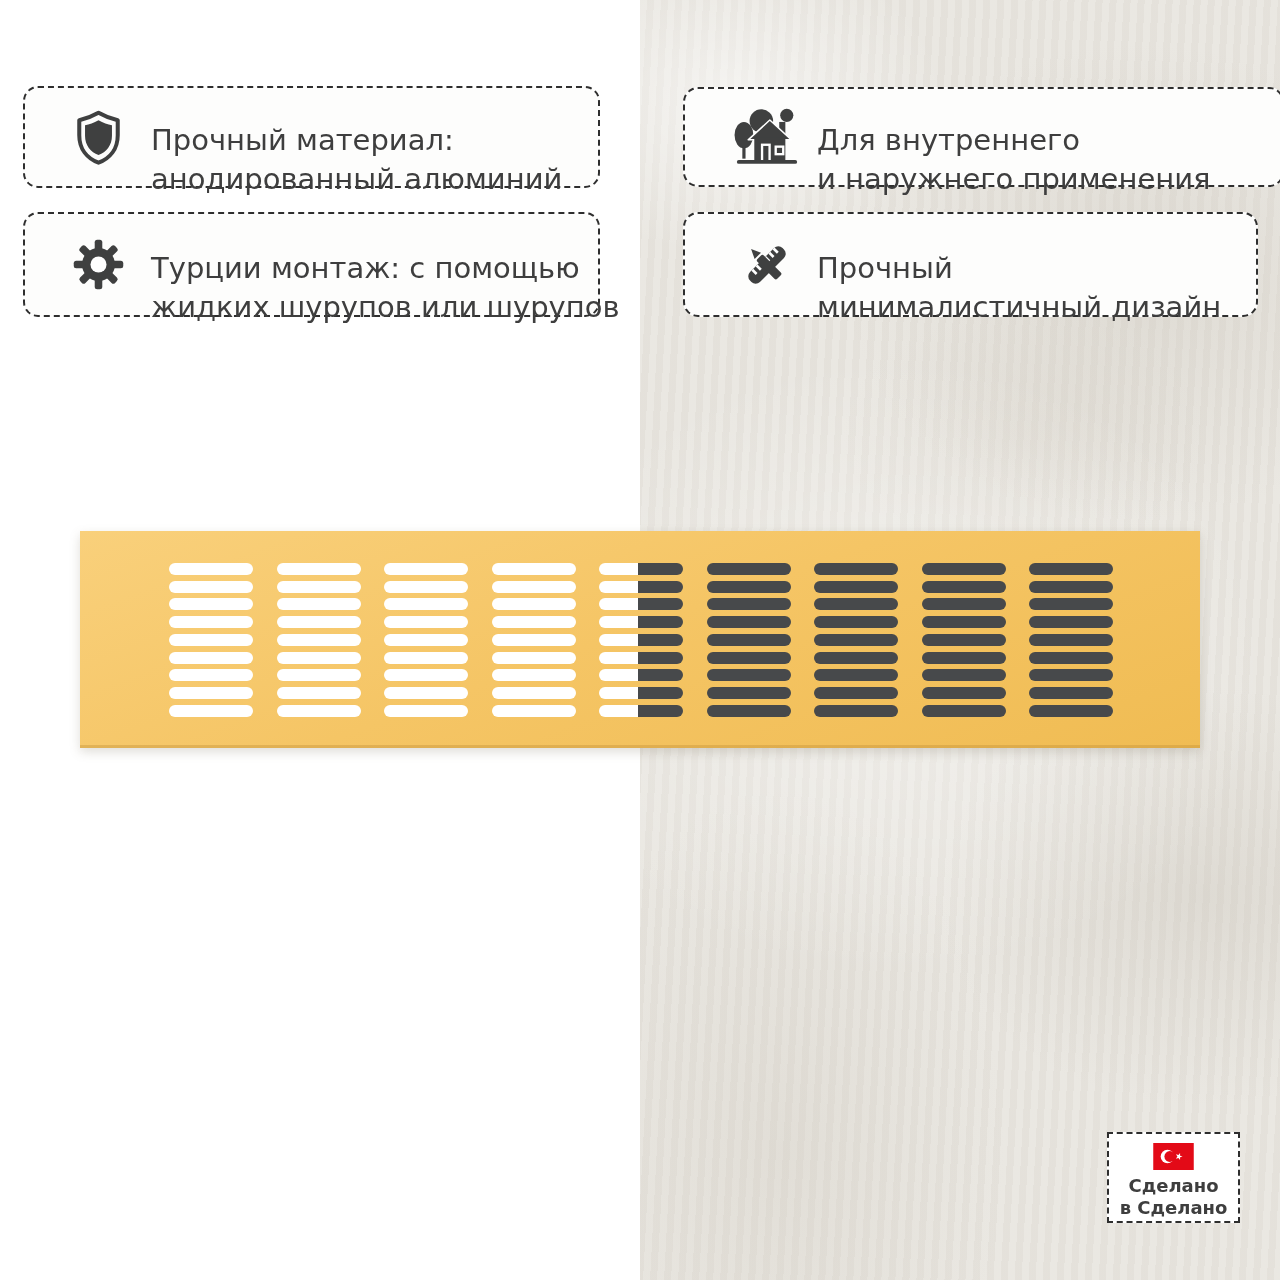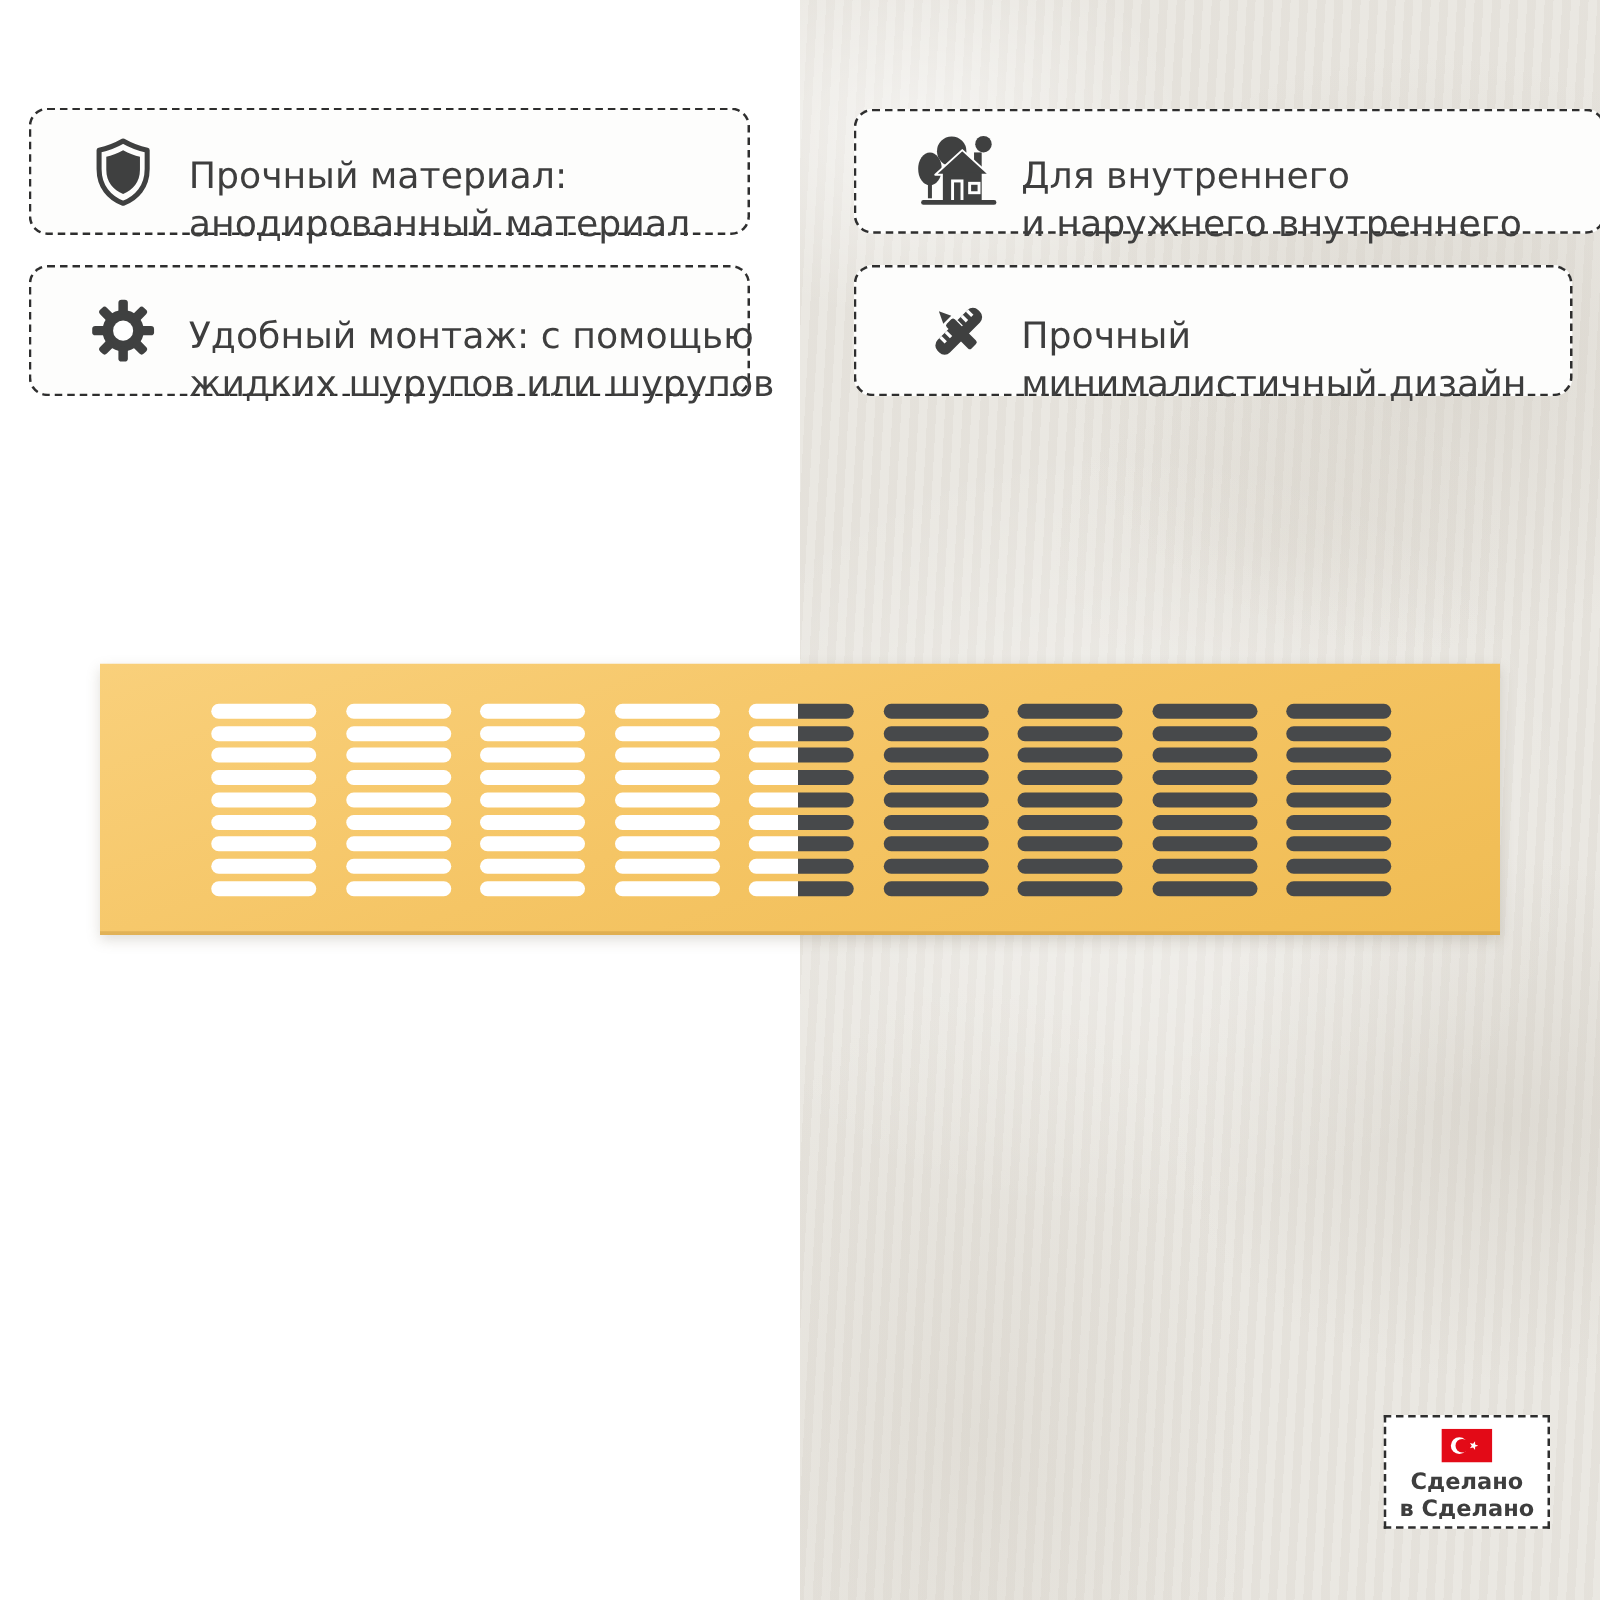--- a/index.html
+++ b/index.html
@@ -108,21 +108,21 @@
 
   <div class="feature left" id="feature-material">
     <span class="icon-wrap">
       <svg width="57" height="57" viewBox="0 0 24 24">
         <path d="M12 1.6 C9.2 3.2 6.4 4.2 3.9 4.7 L3.9 11 C3.9 16.9 7.3 20.8 12 22.6 C16.7 20.8 20.1 16.9 20.1 11 L20.1 4.7 C17.6 4.2 14.8 3.2 12 1.6 Z" fill="none" stroke="var(--icon)" stroke-width="1.7" stroke-linejoin="round"></path>
         <path d="M12 1.6 C9.2 3.2 6.4 4.2 3.9 4.7 L3.9 11 C3.9 16.9 7.3 20.8 12 22.6 C16.7 20.8 20.1 16.9 20.1 11 L20.1 4.7 C17.6 4.2 14.8 3.2 12 1.6 Z" transform="translate(3.6,3.6) scale(0.7)" fill="var(--icon)"></path>
       </svg>
     </span>
     <span class="text">
       <span>Прочный материал:</span><br>
-      <span>анодированный материал</span>
+      <span>анодированный алюминий</span>
     </span>
   </div>
 
   <div class="feature left" id="feature-mounting">
     <span class="icon-wrap">
       <svg width="55" height="55" viewBox="0 0 24 24">
         <g fill="var(--icon)">
           <circle cx="12" cy="12" r="7.2"></circle>
           <rect x="10.35" y="1.2" width="3.3" height="5.2" rx="1.1"></rect>
           <rect x="10.35" y="1.2" width="3.3" height="5.2" rx="1.1" transform="rotate(45 12 12)"></rect>
@@ -130,21 +130,21 @@
           <rect x="10.35" y="1.2" width="3.3" height="5.2" rx="1.1" transform="rotate(135 12 12)"></rect>
           <rect x="10.35" y="1.2" width="3.3" height="5.2" rx="1.1" transform="rotate(180 12 12)"></rect>
           <rect x="10.35" y="1.2" width="3.3" height="5.2" rx="1.1" transform="rotate(225 12 12)"></rect>
           <rect x="10.35" y="1.2" width="3.3" height="5.2" rx="1.1" transform="rotate(270 12 12)"></rect>
           <rect x="10.35" y="1.2" width="3.3" height="5.2" rx="1.1" transform="rotate(315 12 12)"></rect>
         </g>
         <circle cx="12" cy="12" r="3.5" fill="#ffffff"></circle>
       </svg>
     </span>
     <span class="text">
-      <span>Удобный монтаж: с помощью</span><br>
+      <span>Турции монтаж: с помощью</span><br>
       <span>жидких шурупов или шурупов</span>
     </span>
   </div>
 
   <div class="feature right" id="feature-usage">
     <span class="icon-wrap">
       <svg width="70" height="64" viewBox="0 0 74 68">
         <g fill="var(--icon)">
           <circle cx="58" cy="11" r="7"></circle>
           <ellipse cx="12.5" cy="32" rx="10" ry="14"></ellipse>
@@ -156,21 +156,21 @@
         </g>
         <rect x="30.5" y="41" width="10.5" height="18" fill="#ffffff"></rect>
         <rect x="33" y="43.5" width="5.5" height="15.5" fill="var(--icon)"></rect>
         <rect x="45" y="43" width="10.5" height="10.5" fill="#ffffff"></rect>
         <rect x="47.5" y="45.5" width="5.5" height="5.5" fill="var(--icon)"></rect>
         <rect x="5" y="58.5" width="64" height="4" rx="2" fill="var(--icon)"></rect>
       </svg>
     </span>
     <span class="text">
       <span>Для внутреннего</span><br>
-      <span>и наружнего внутреннего</span>
+      <span>и наружнего применения</span>
     </span>
   </div>
 
   <div class="feature right" id="feature-design">
     <span class="icon-wrap">
       <svg width="52" height="52" viewBox="0 0 52 52">
         <g transform="rotate(-45 26 26)">
           <rect x="3" y="19" width="46" height="14" rx="6" fill="var(--icon)"></rect>
           <g fill="#ffffff">
             <rect x="11" y="19" width="2.6" height="6"></rect>

